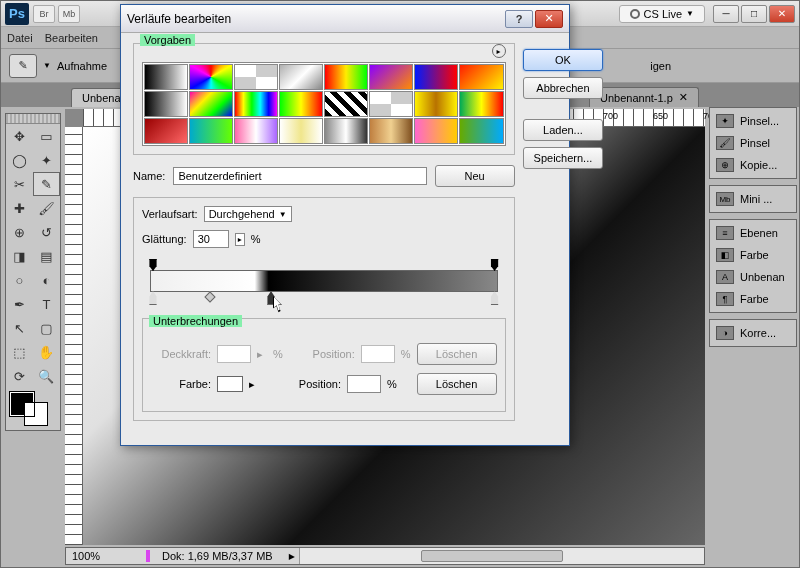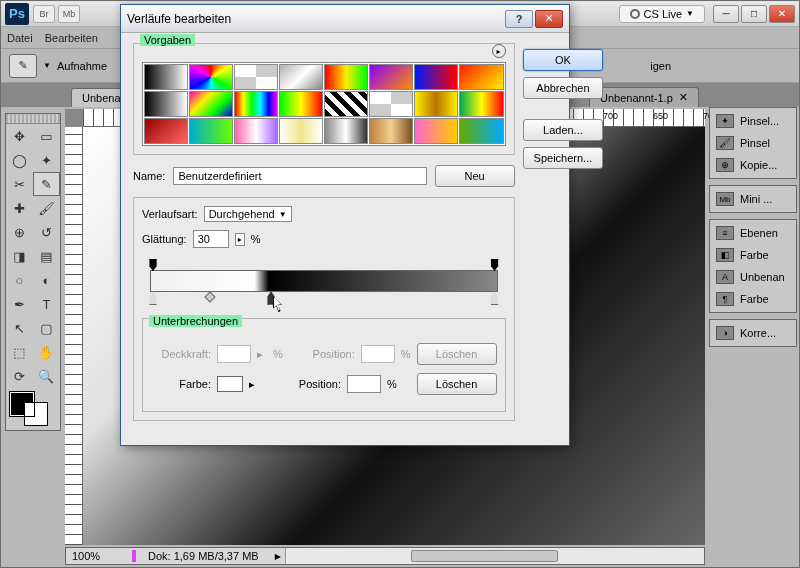--- a/index.html
+++ b/index.html
@@ -42,21 +42,21 @@
 .canvas { position: absolute; left: 18px; top: 18px; right: 0; bottom: 0; background: linear-gradient(135deg,#fff 0%, #e0e0e0 30%, #111 60%, #666 100%); }
 
 
 .right-panels { position: absolute; right: 2px; top: 106px; width: 88px; }
 .panel { background: #c8c8c8; border: 1px solid #666; margin-bottom: 6px; padding: 2px 0; }
 .panel-item { display: flex; align-items: center; gap: 6px; padding: 4px 6px; }
 .panel-item .picon { width: 18px; height: 14px; background: #888; border: 1px solid #555; display: flex; align-items: center; justify-content: center; font-size: 9px; }
 
 
 .status { position: absolute; left: 64px; right: 94px; bottom: 2px; height: 18px; background: #d8d8d8; border: 1px solid #666; display: flex; align-items: center; font-size: 10px; }
-.status-zoom { width: 70px; padding: 0 6px; border-right: 4px solid #d946ef; }
+.status-zoom { width: 84px; padding: 0 6px; border-right: 4px solid #d946ef; }
 .status-doc { padding: 0 12px; }
 .scroll-h { flex: 1; background: #e8e8e8; border-left: 1px solid #999; height: 100%; position: relative; }
 .scroll-thumb { position: absolute; left: 30%; width: 35%; top: 2px; bottom: 2px; background: #c8c8c8; border: 1px solid #888; border-radius: 2px; }
 
 
 .dialog { position: absolute; left: 120px; top: 4px; width: 450px; background: #eaeaea; border: 1px solid #2a5a9c; box-shadow: 2px 2px 10px rgba(0,0,0,.4); }
 .dialog-title { height: 28px; background: linear-gradient(#fcfcfc,#dcdce4); display: flex; align-items: center; padding: 0 6px; border-bottom: 1px solid #aaa; }
 .dialog-title span { flex: 1; font-size: 12px; }
 .dlg-win-btn { width: 28px; height: 18px; border-radius: 2px; margin-left: 2px; display: flex; align-items: center; justify-content: center; font-size: 11px; background: linear-gradient(#eef1f7,#c9d2e2); border: 1px solid #7a8aa8; color: #333; }
 .dlg-win-btn.help { font-weight: bold; }

